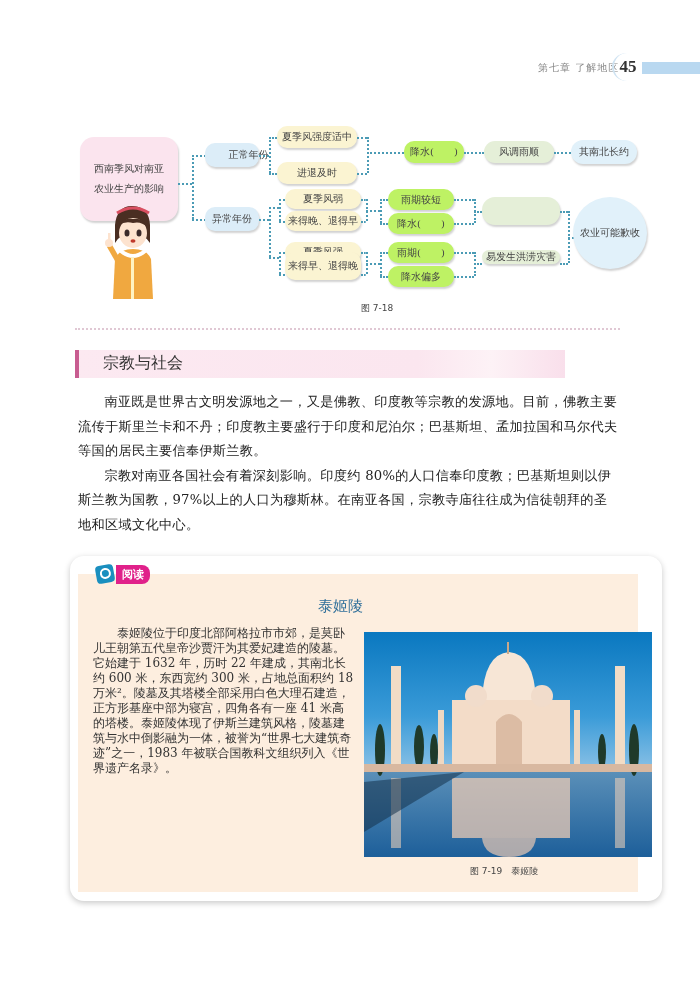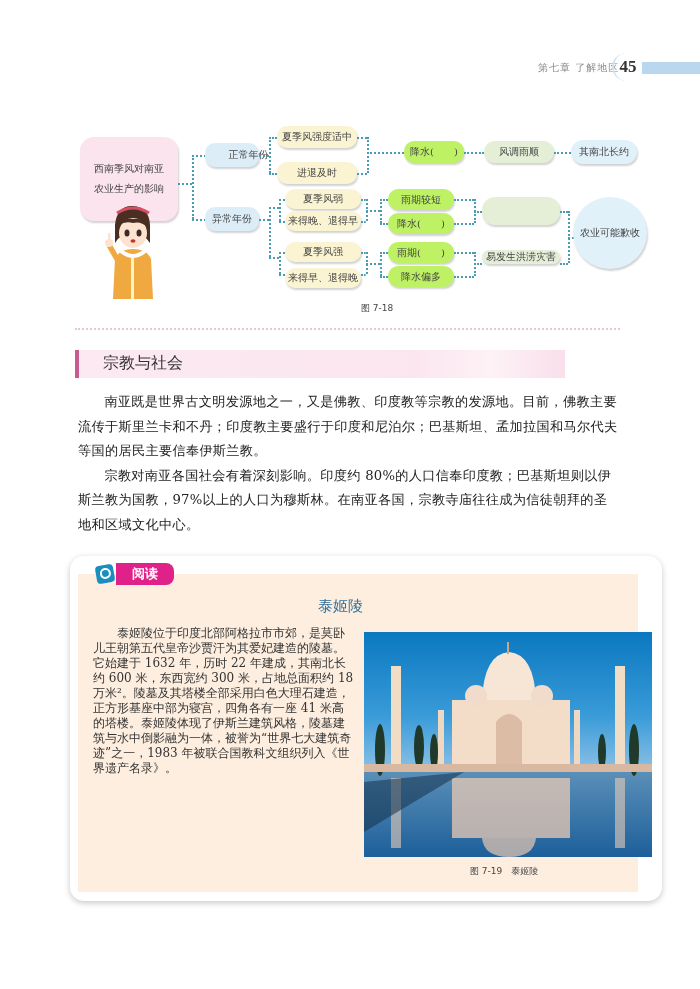--- a/index.html
+++ b/index.html
@@ -55,22 +55,22 @@
 
   
   .read-outer { left: 70px; top: 556px; width: 592px; height: 345px; background: #fff;
                 border-radius: 14px; box-shadow: 0 2px 6px rgba(0,0,0,0.22); }
   .read-inner { left: 78px; top: 574px; width: 560px; height: 318px; background: #fdeedf; }
   .read-badge { left: 96px; top: 563px; height: 22px; display: flex; align-items: center; }
   .badge-lens { width: 18px; height: 18px; border-radius: 4px; background: #1a8fbf;
                 transform: rotate(-10deg); position: relative; }
   .badge-lens::after { content: ""; position: absolute; left: 4px; top: 3px; width: 7px; height: 7px;
                        border: 2px solid #fff; border-radius: 50%; }
-  .badge-label { margin-left: 2px; background: #e0218a; color: #fff; font-size: 13px; font-weight: bold;
-                 padding: 2px 16px; border-radius: 0 8px 8px 0; font-family: "DejaVu Sans", sans-serif; }
+  .badge-label { margin-left: 2px; background: #e0218a; color: #fff; font-size: 11px; font-weight: bold;
+                 padding: 2px 6px; border-radius: 0 8px 8px 0; font-family: "DejaVu Sans", sans-serif; }
   .read-title { left: 318px; top: 597px; font-size: 15px; color: #2f6f9a;
                 font-family: "DejaVu Sans", sans-serif; }
   .read-text { left: 93px; top: 626px; width: 262px; font-size: 12px; line-height: 15px; color: #333; }
   .read-text p { margin: 0; text-indent: 2em; }
 
   .photo { left: 364px; top: 632px; width: 288px; height: 225px; overflow: hidden; }
   .photo-cap { left: 470px; top: 865px; }
 </style>
 </head>
 <body>
@@ -116,21 +116,21 @@
   <div class="dl h" style="left:279px;top:199px;width:6px;"></div>
   <div class="dl h" style="left:279px;top:221px;width:6px;"></div>
   <div class="dl v" style="left:279px;top:252px;height:22px;"></div>
   <div class="dl h" style="left:269px;top:257px;width:10px;"></div>
   <div class="dl h" style="left:279px;top:252px;width:6px;"></div>
   <div class="dl h" style="left:279px;top:274px;width:6px;"></div>
 
   <div class="node yellow" style="left:285px;top:189px;width:76px;height:20px;">夏季风弱</div>
   <div class="node yellow" style="left:285px;top:211px;width:76px;height:20px;">来得晚、退得早</div>
   <div class="node yellow" style="left:285px;top:242px;width:76px;height:20px;">夏季风强</div>
-  <div class="node yellow" style="left:285px;top:268px;width:76px;height:20px;">来得早、退得晚</div>
+  <div class="node yellow" style="left:285px;top:252px;width:76px;height:28px;">来得早、退得晚</div>
 
   <div class="dl v" style="left:366px;top:199px;height:22px;"></div>
   <div class="dl h" style="left:361px;top:199px;width:5px;"></div>
   <div class="dl h" style="left:361px;top:221px;width:5px;"></div>
   <div class="dl h" style="left:366px;top:210px;width:14px;"></div>
   <div class="dl v" style="left:380px;top:199px;height:24px;"></div>
   <div class="dl h" style="left:380px;top:199px;width:8px;"></div>
   <div class="dl h" style="left:380px;top:223px;width:8px;"></div>
 
   <div class="dl v" style="left:366px;top:252px;height:22px;"></div>

